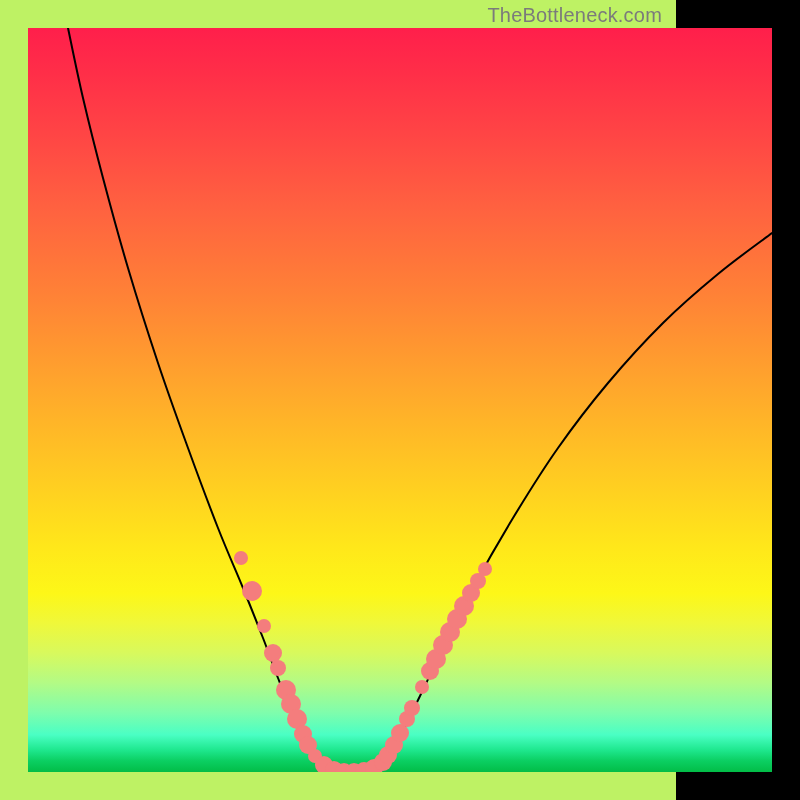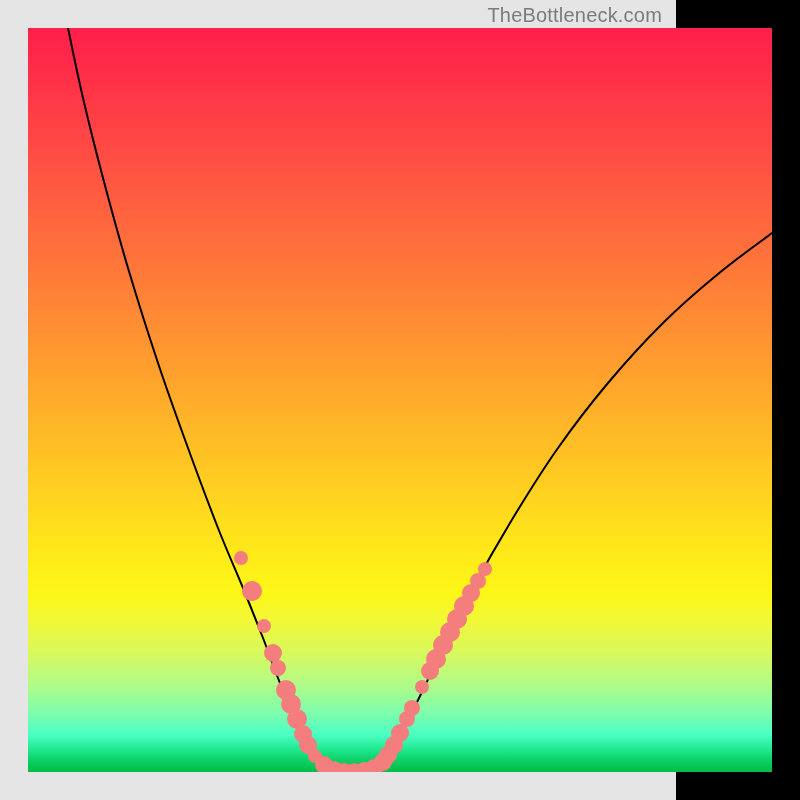--- a/index.html
+++ b/index.html
@@ -10,21 +10,21 @@
     background: #000;
     overflow: hidden;
     font-family: Arial, Helvetica, sans-serif;
   }
   .frame {
     position: absolute;
     top: 0;
     left: 0;
     width: 676px;
     height: 800px;
-    background: #e5e5e5;
+    background: #bef264;
   }
   .plot-area {
     position: absolute;
     top: 28px;
     left: 28px;
     width: 744px;
     height: 744px;
     overflow: hidden;
     background: linear-gradient(
       to bottom,

